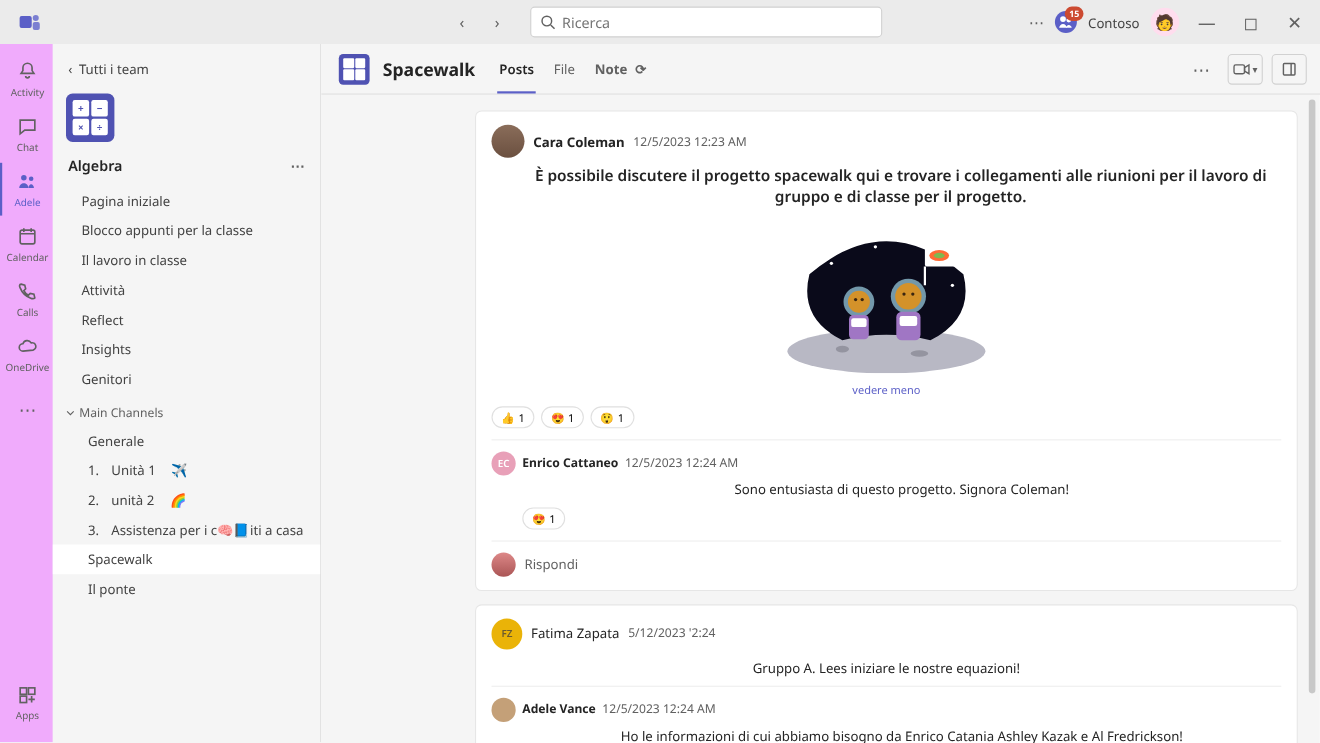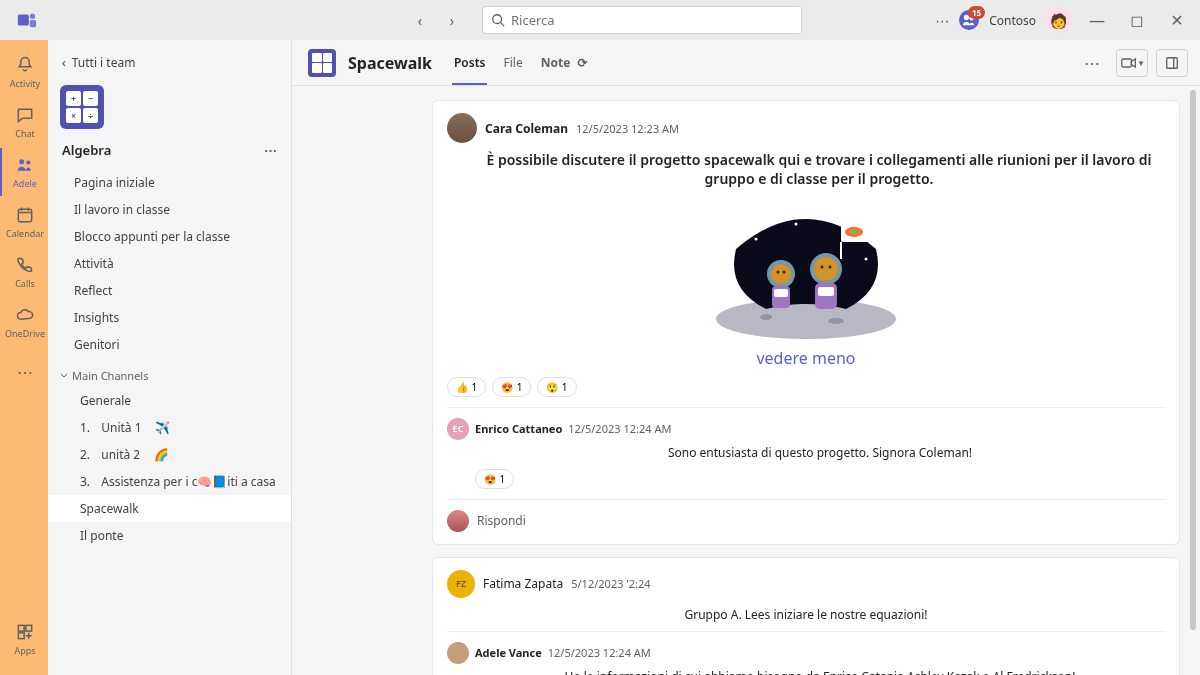--- a/index.html
+++ b/index.html
@@ -17,21 +17,21 @@
     .tb-right .org { font-size: 12px; color: #424242; }
     .badge-count { position: relative; width: 20px; height: 20px; border-radius: 50%; background: #5b5fc7; display: flex; align-items: center; justify-content: center; }
     .badge-count span { position: absolute; top: -4px; right: -6px; background: #cc4a31; color: #fff; font-size: 8px; border-radius: 8px; padding: 1px 4px; font-weight: bold; }
     .avatar { width: 26px; height: 26px; border-radius: 50%; background: #fde; display: flex; align-items: center; justify-content: center; font-size: 14px; }
     .winctrl { width: 30px; height: 30px; display: flex; align-items: center; justify-content: center; color: #616161; cursor: pointer; }
 
     
     .main { flex: 1; display: flex; overflow: hidden; }
 
     
-    .apprail { width: 48px; background: #fdba74; display: flex; flex-direction: column; align-items: center; padding-top: 8px; gap: 2px; }
+    .apprail { width: 48px; background: #f0abfc; display: flex; flex-direction: column; align-items: center; padding-top: 8px; gap: 2px; }
     .apprail-item { width: 48px; height: 48px; display: flex; flex-direction: column; align-items: center; justify-content: center; gap: 2px; color: #616161; cursor: pointer; border-left: 2px solid transparent; font-size: 9px; }
     .apprail-item.active { border-left-color: #5b5fc7; color: #5b5fc7; }
     .apprail-item svg { width: 20px; height: 20px; }
     .apprail-bottom { margin-top: auto; margin-bottom: 12px; }
 
     
     .sidebar { width: 244px; background: #f5f5f5; border-right: 1px solid #e0e0e0; display: flex; flex-direction: column; padding: 8px 0; }
     .sb-back { display: flex; align-items: center; gap: 6px; padding: 6px 14px; font-size: 12px; color: #424242; cursor: pointer; }
     .sb-tile { margin: 8px 12px; width: 44px; height: 44px; border-radius: 6px; background: #4f52b2; display: flex; align-items: center; justify-content: center; }
     .sb-tile-inner { width: 32px; height: 32px; display: grid; grid-template-columns: 1fr 1fr; grid-template-rows: 1fr 1fr; gap: 2px; }
@@ -66,21 +66,21 @@
     .scrollbar-thumb { width: 6px; height: 540px; background: #c8c8c8; border-radius: 3px; margin-top: 4px; }
     .post { background: #fff; border: 1px solid #e6e6e6; border-radius: 6px; margin-bottom: 12px; padding: 12px 14px; text-align: center; }
     .post-hdr { display: flex; align-items: center; gap: 8px; margin-bottom: 8px; }
     .pavatar { width: 30px; height: 30px; border-radius: 50%; background: #ccc; display: flex; align-items: center; justify-content: center; font-size: 11px; font-weight: 600; position: relative; }
     .pavatar.photo { background: linear-gradient(#8a6d5a, #6b5040); }
     .pname { font-size: 12px; font-weight: 700; color: #242424; }
     .ptime { font-size: 11px; color: #616161; }
     .post-body { font-size: 14px; font-weight: 600; color: #242424; line-height: 1.35; margin-left: 26px; }
     .post-image { margin: 10px auto 8px; width: 220px; height: 140px; display: flex; }
     .post-image svg { width: 100%; height: 100%; }
-    .seeless { margin-left: 0; font-size: 16px; color: #5b5fc7; cursor: pointer; }
+    .seeless { margin-left: 0; font-size: 10px; color: #5b5fc7; cursor: pointer; }
     .reactions { display: flex; gap: 6px; margin: 8px 0 10px 0; }
     .react { display: flex; align-items: center; gap: 3px; border: 1px solid #e0e0e0; border-radius: 14px; padding: 2px 8px; font-size: 10px; cursor: pointer; }
     .reply { border-top: 1px solid #eee; padding-top: 10px; margin-top: 6px; }
     .reply-hdr { display: flex; align-items: center; gap: 6px; }
     .ravatar { width: 22px; height: 22px; border-radius: 50%; display: flex; align-items: center; justify-content: center; font-size: 9px; font-weight: 600; color: #fff; }
     .reply-body { font-size: 12px; color: #242424; margin: 4px 0 4px 28px; }
     .reply-react { margin-left: 28px; }
     .reply-input { display: flex; align-items: center; gap: 8px; padding-top: 10px; border-top: 1px solid #eee; margin-top: 10px; }
     .reply-input .txt { font-size: 12px; color: #616161; }
 
@@ -201,24 +201,24 @@
     </div>
     <div class="sb-team">
       <span>Algebra</span>
       <span class="more">⋯</span>
     </div>
     <div class="sb-list">
       <div class="sb-item">
           <span>Pagina iniziale</span>
         </div>
       <div class="sb-item">
+          <span>Blocco appunti per la classe</span>
+        </div>
+      <div class="sb-item">
           <span>Il lavoro in classe</span>
-        </div>
-      <div class="sb-item">
-          <span>Blocco appunti per la classe</span>
         </div>
       <div class="sb-item">
           <span>Attività</span>
         </div>
       <div class="sb-item">
           <span>Reflect</span>
         </div>
       <div class="sb-item">
           <span>Insights</span>
         </div>

